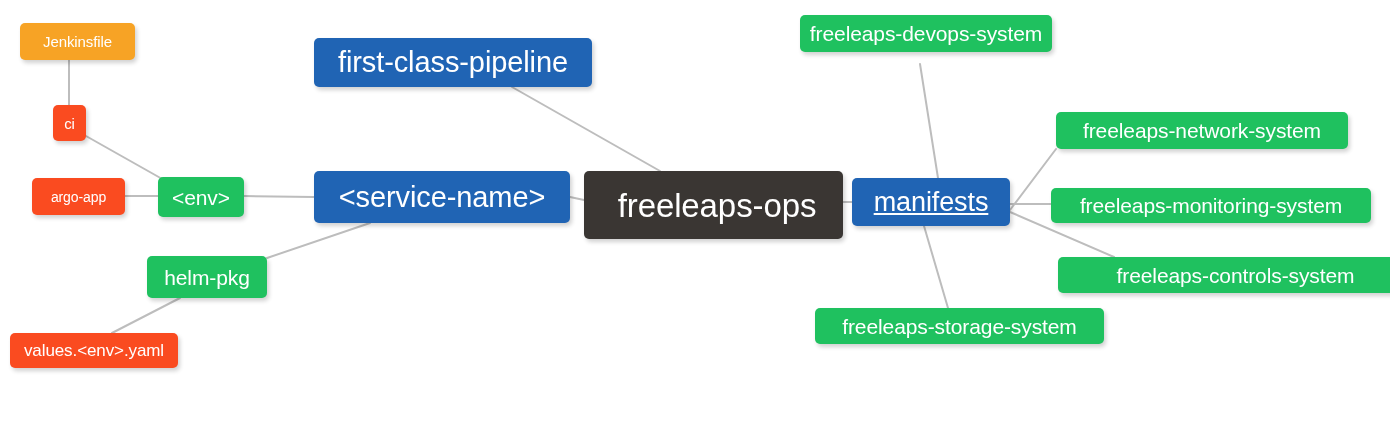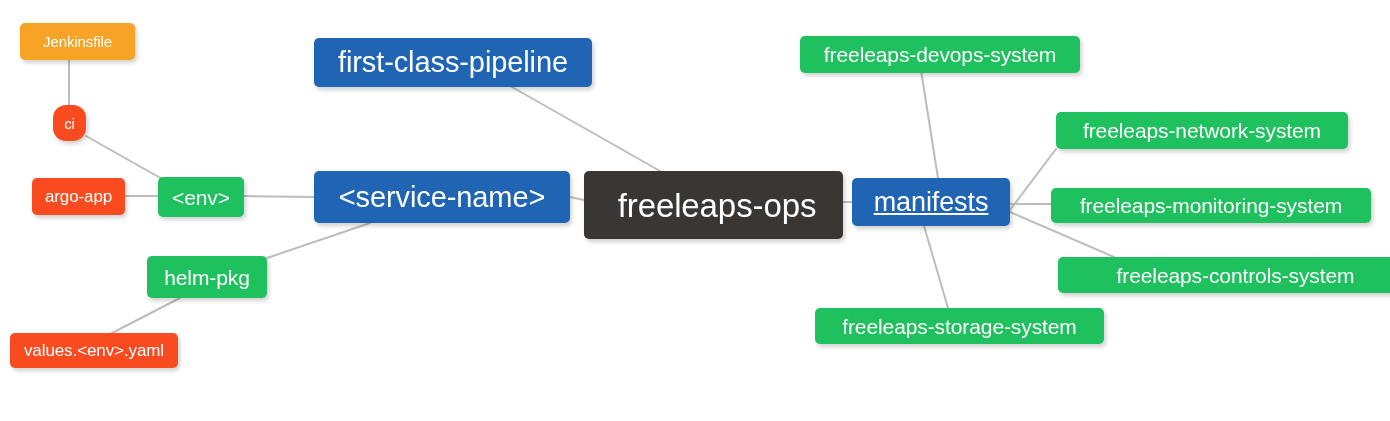--- a/index.html
+++ b/index.html
@@ -53,28 +53,28 @@
       <line x1="512" y1="87" x2="660" y2="171" stroke="#bdbdbd" stroke-width="2" stroke-linecap="round"></line>
       <line x1="843" y1="202" x2="852" y2="202" stroke="#bdbdbd" stroke-width="2" stroke-linecap="round"></line>
       <line x1="920" y1="64" x2="938" y2="178" stroke="#bdbdbd" stroke-width="2" stroke-linecap="round"></line>
       <line x1="1056" y1="149" x2="1010" y2="210" stroke="#bdbdbd" stroke-width="2" stroke-linecap="round"></line>
       <line x1="1051" y1="204" x2="1010" y2="204" stroke="#bdbdbd" stroke-width="2" stroke-linecap="round"></line>
       <line x1="1114" y1="257" x2="1010" y2="212" stroke="#bdbdbd" stroke-width="2" stroke-linecap="round"></line>
       <line x1="948" y1="308" x2="924" y2="226" stroke="#bdbdbd" stroke-width="2" stroke-linecap="round"></line>
     </svg>
   <div id="node-layer">
       <div class="node" style="left: 20px; top: 23px; width: 115px; height: 37px; background: rgb(247, 163, 37); font-size: 15px;">Jenkinsfile</div>
-      <div class="node" style="left: 53px; top: 105px; width: 33px; height: 36px; background: rgb(250, 75, 32); font-size: 15px; border-radius: 13px;">ci</div>
-      <div class="node" style="left: 32px; top: 178px; width: 93px; height: 37px; background: rgb(250, 75, 32); font-size: 17px;">argo-app</div>
+      <div class="node" style="left: 53px; top: 105px; width: 33px; height: 36px; background: rgb(250, 75, 32); font-size: 15px;">ci</div>
+      <div class="node" style="left: 32px; top: 178px; width: 93px; height: 37px; background: rgb(250, 75, 32); font-size: 14px;">argo-app</div>
       <div class="node" style="left: 158px; top: 177px; width: 86px; height: 40px; background: rgb(31, 193, 95); font-size: 21px;">&lt;env&gt;</div>
       <div class="node" style="left: 147px; top: 256px; width: 120px; height: 42px; background: rgb(31, 193, 95); font-size: 21px;">helm-pkg</div>
       <div class="node" style="left: 10px; top: 333px; width: 168px; height: 35px; background: rgb(250, 75, 32); font-size: 17px;">values.&lt;env&gt;.yaml</div>
       <div class="node" style="left: 314px; top: 38px; width: 278px; height: 49px; background: rgb(32, 100, 180); font-size: 29px;">first-class-pipeline</div>
       <div class="node" style="left: 314px; top: 171px; width: 256px; height: 52px; background: rgb(32, 100, 180); font-size: 29px;">&lt;service-name&gt;</div>
       <div class="node" style="left: 584px; top: 171px; width: 259px; height: 68px; background: rgb(58, 54, 51); font-size: 33px; padding-left: 7px;">freeleaps-ops</div>
       <div class="node" style="left: 852px; top: 178px; width: 158px; height: 48px; background: rgb(32, 100, 180); font-size: 27px; text-decoration: underline;">manifests</div>
-      <div class="node" style="left: 800px; top: 36px; width: 280px; height: 37px; background: rgb(31, 193, 95); font-size: 21px;">freeleaps-devops-system</div>
+      <div class="node" style="left: 800px; top: 15px; width: 252px; height: 37px; background: rgb(31, 193, 95); font-size: 21px;">freeleaps-devops-system</div>
       <div class="node" style="left: 1056px; top: 112px; width: 292px; height: 37px; background: rgb(31, 193, 95); font-size: 21px;">freeleaps-network-system</div>
       <div class="node" style="left: 1051px; top: 188px; width: 320px; height: 35px; background: rgb(31, 193, 95); font-size: 21px;">freeleaps-monitoring-system</div>
       <div class="node" style="left: 1058px; top: 257px; width: 355px; height: 36px; background: rgb(31, 193, 95); font-size: 21px;">freeleaps-controls-system</div>
       <div class="node" style="left: 815px; top: 308px; width: 289px; height: 36px; background: rgb(31, 193, 95); font-size: 21px;">freeleaps-storage-system</div>
     </div>
 </div>
 
 </body></html>

